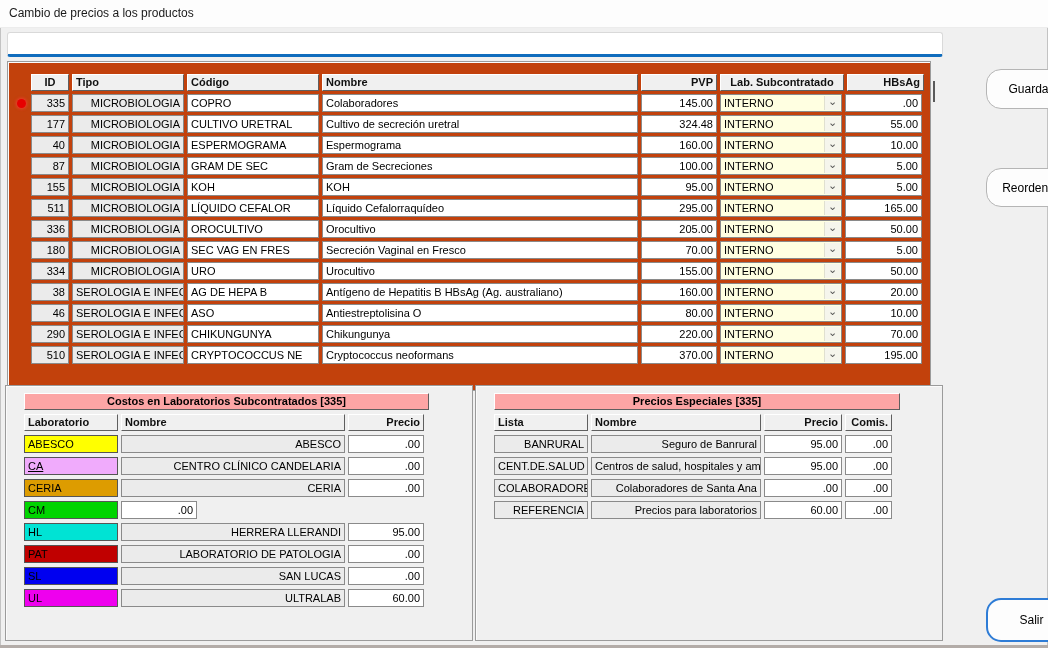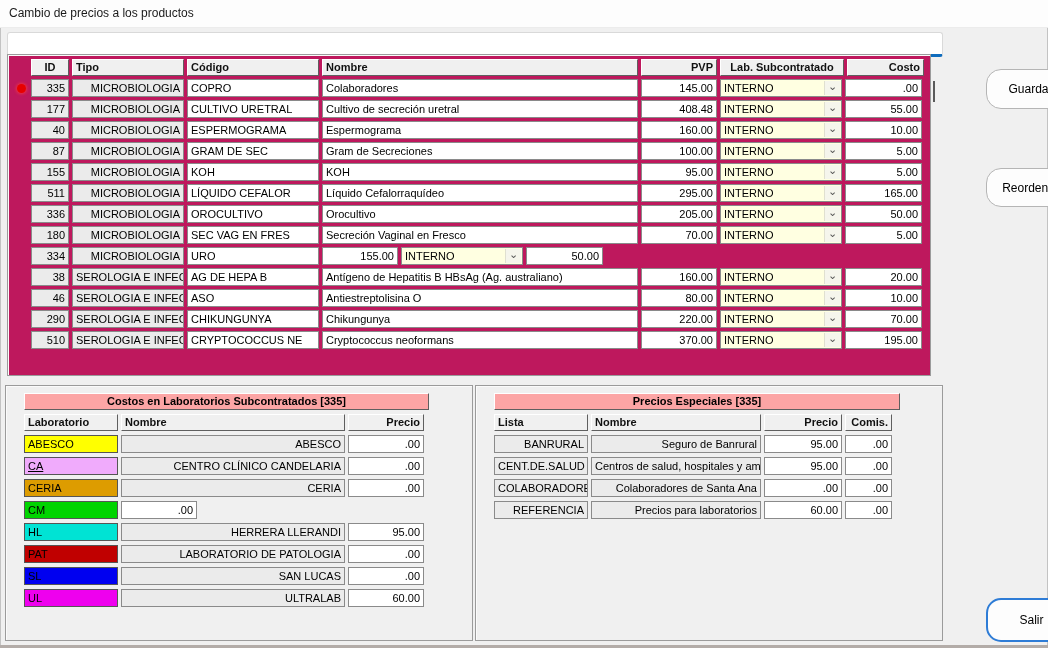--- a/index.html
+++ b/index.html
@@ -18,22 +18,22 @@
     position:absolute; left:9px; top:6px; font-size:12px; color:#1a1a1a;
   }
   .search-input {
     position:absolute; left:7px; top:32px; width:926px; height:21px;
     background:#ffffff; border:1px solid #d9d9d9; border-bottom:3px solid #0f6cbd;
     border-radius:3px; font-size:12px; padding:0 4px;
     font-family:"Liberation Sans", sans-serif; outline:none;
   }
   
   .grid-panel {
-    position:absolute; left:7px; top:54px; width:922px; height:316px;
-    background:#be185d; border:1px solid #9b9b9b; padding-top:4px;
+    position:absolute; left:7px; top:61px; width:922px; height:316px;
+    background:#c2410c; border:1px solid #9b9b9b; padding-top:12px;
     box-shadow: inset 1px 1px 0 #fbfbfb;
   }
   .grid-row, .grid-head { display:flex; align-items:center; margin:0 0 3px 3px; }
   .selcell { width:20px; height:16px; display:flex; align-items:center; justify-content:center; flex:none; }
   .record-dot { width:9px; height:9px; border-radius:50%; background:#e60000;
     box-shadow:0 0 3px 1px rgba(255,60,60,.7); visibility:hidden; }
   .grid-row.selected .record-dot { visibility:visible; }
   .hcell {
     height:15px; line-height:15px; font-size:11px; font-weight:bold; color:#111;
     background:#f0f0f0; border:1px solid; border-color:#ffffff #5f5f5f #5f5f5f #ffffff;
@@ -92,21 +92,21 @@
 
 <div class="grid-panel">
   <div class="grid-head">
     <div class="selcell"></div>
     <div class="hcell w-id al-c">ID</div>
     <div class="hcell w-tipo">Tipo</div>
     <div class="hcell w-codigo">Código</div>
     <div class="hcell w-nombre">Nombre</div>
     <div class="hcell w-pvp al-r">PVP</div>
     <div class="hcell w-lab al-c">Lab. Subcontratado</div>
-    <div class="hcell w-costo al-r">Costo</div>
+    <div class="hcell w-costo al-r">HBsAg</div>
   </div>
 
     <div class="grid-row selected">
       <div class="selcell">
         <span class="record-dot"></span>
       </div>
       <div class="cell gray w-id al-r">335</div>
       <div class="cell gray w-tipo">MICROBIOLOGIA</div>
       <div class="cell w-codigo">COPRO</div>
       <div class="cell w-nombre">Colaboradores</div>
@@ -119,21 +119,21 @@
     </div>
 
     <div class="grid-row">
       <div class="selcell">
         <span class="record-dot"></span>
       </div>
       <div class="cell gray w-id al-r">177</div>
       <div class="cell gray w-tipo">MICROBIOLOGIA</div>
       <div class="cell w-codigo">CULTIVO URETRAL</div>
       <div class="cell w-nombre">Cultivo de secreción uretral</div>
-      <div class="cell w-pvp al-r">408.48</div>
+      <div class="cell w-pvp al-r">324.48</div>
       <div class="cell combo w-lab">
         <span>INTERNO</span>
         <span class="chev">⌄</span>
       </div>
       <div class="cell w-costo al-r">55.00</div>
     </div>
 
     <div class="grid-row">
       <div class="selcell">
         <span class="record-dot"></span>
@@ -230,20 +230,21 @@
       <div class="cell w-costo al-r">5.00</div>
     </div>
 
     <div class="grid-row">
       <div class="selcell">
         <span class="record-dot"></span>
       </div>
       <div class="cell gray w-id al-r">334</div>
       <div class="cell gray w-tipo">MICROBIOLOGIA</div>
       <div class="cell w-codigo">URO</div>
+      <div class="cell w-nombre">Urocultivo</div>
       <div class="cell w-pvp al-r">155.00</div>
       <div class="cell combo w-lab">
         <span>INTERNO</span>
         <span class="chev">⌄</span>
       </div>
       <div class="cell w-costo al-r">50.00</div>
     </div>
 
     <div class="grid-row">
       <div class="selcell">

